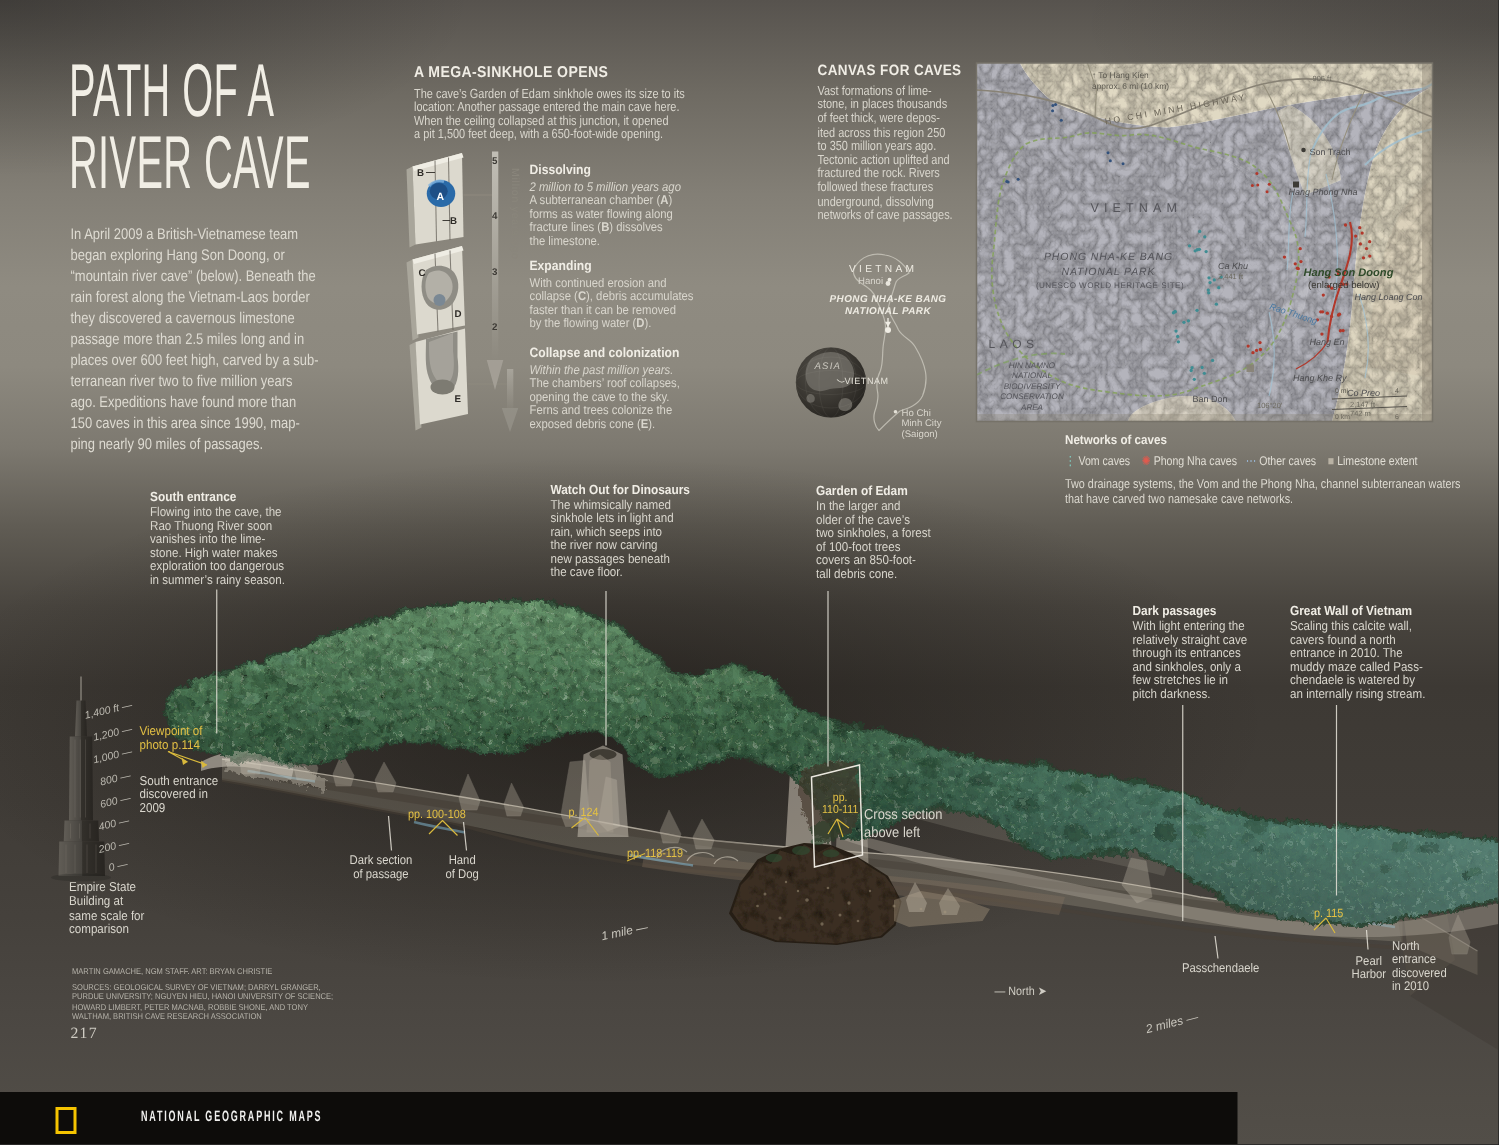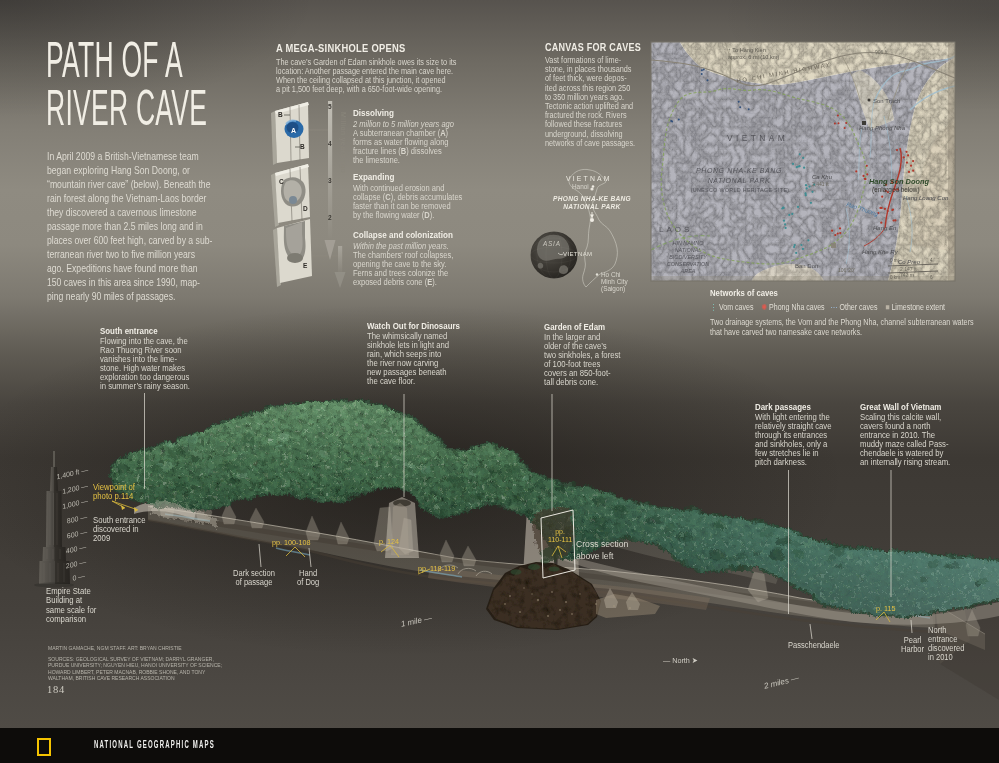--- a/index.html
+++ b/index.html
@@ -5,21 +5,21 @@
 #page{position:relative;width:999px;height:763px;overflow:hidden;
   font-family:"Liberation Sans",sans-serif;
   background:
     radial-gradient(ellipse 62% 32% at 40% 63%, rgba(16,13,10,0.5), rgba(16,13,10,0) 72%),
     radial-gradient(ellipse 45% 22% at 0% 0%, rgba(10,10,10,0.30), rgba(10,10,10,0) 70%),
     radial-gradient(ellipse 40% 18% at 100% 2%, rgba(10,10,10,0.18), rgba(10,10,10,0) 70%),
     linear-gradient(180deg,#57534e 0%,#6e6a62 8%,#837f76 17%,#8f8b81 25%,#8d897f 32%,#7d7970 39%,#605c54 46%,#49453f 53%,#3d3934 60%,#403c37 70%,#45413c 80%,#4c4843 90%,#504c46 96%,#524e48 100%);
 }
 .t{position:absolute;color:#d9d6cd;font-size:9.3px;line-height:9px;white-space:nowrap;transform:scaleX(0.90);transform-origin:0 0;}
 .hd{font-weight:bold;color:#f0ede5;}
-#bar{position:absolute;left:0;top:728px;width:999px;height:35px;background:#0d0c0a;}
+#bar{position:absolute;left:0;top:728px;width:825px;height:35px;background:#0d0c0a;}
 #bar .ng{position:absolute;left:37px;top:10px;width:10px;height:14px;border:2.2px solid #f5c400;}
 #bar .bt{position:absolute;left:94px;top:11px;font-size:10px;letter-spacing:2px;color:#f0f0ee;font-weight:bold;transform:scaleX(0.60);transform-origin:0 0;}
 </style></head>
 <body>
 <div id="page">
 
 <svg width="999" height="763" viewBox="0 0 999 763" style="position:absolute;left:0;top:0;">
 <defs>
   <linearGradient id="cangrad" x1="0" y1="0" x2="0" y2="1">
     <stop offset="0" stop-color="#6d9c72"></stop>
@@ -748,18 +748,18 @@
 
 <div class="t" style="left:93px;top:483px;font-size:8.6px;line-height:9.2px;color:#e3c044;">Viewpoint of<br>photo p.114</div>
 <div class="t" style="left:272px;top:538px;font-size:8px;color:#e3c044;">pp. 100-108</div>
 <div class="t" style="left:379px;top:537px;font-size:8px;color:#e3c044;">p. 124</div>
 <div class="t" style="left:418px;top:564px;font-size:8px;color:#e3c044;">pp. 118-119</div>
 <div class="t" style="left:548px;top:528px;font-size:7.8px;line-height:8.4px;color:#e3c044;text-align:center;">pp.<br>110-111</div>
 <div class="t" style="left:876px;top:604px;font-size:8px;color:#e3c044;">p. 115</div>
 
 <div class="t" style="left:48px;top:645px;font-size:5.6px;line-height:6.4px;color:#b7b4ab;">MARTIN GAMACHE, NGM STAFF. ART: BRYAN CHRISTIE</div>
 <div class="t" style="left:48px;top:656px;font-size:5.6px;line-height:6.4px;color:#b7b4ab;">SOURCES: GEOLOGICAL SURVEY OF VIETNAM; DARRYL GRANGER,<br>PURDUE UNIVERSITY; NGUYEN HIEU, HANOI UNIVERSITY OF SCIENCE;<br>HOWARD LIMBERT, PETER MACNAB, ROBBIE SHONE, AND TONY<br>WALTHAM, BRITISH CAVE RESEARCH ASSOCIATION</div>
-<div style="position:absolute;left:47px;top:684px;font-family:'Liberation Serif',serif;font-size:10.5px;color:#cfccc3;letter-spacing:0.8px;">184</div>
+<div style="position:absolute;left:47px;top:684px;font-family:'Liberation Serif',serif;font-size:10.5px;color:#cfccc3;letter-spacing:0.8px;">217</div>
 
 <div id="bar">
       <div class="ng"></div>
       <div class="bt">NATIONAL GEOGRAPHIC MAPS</div>
     </div>
 </div>
 </body></html>

